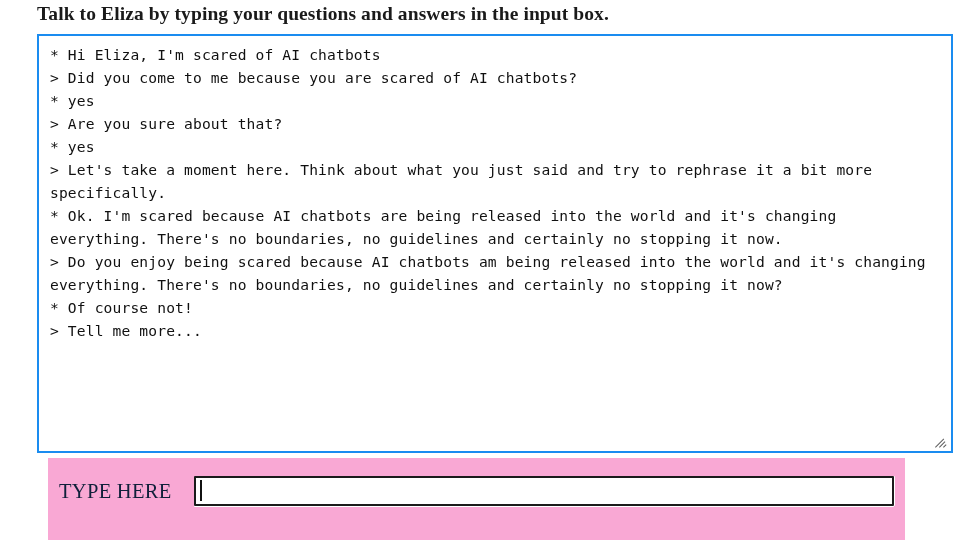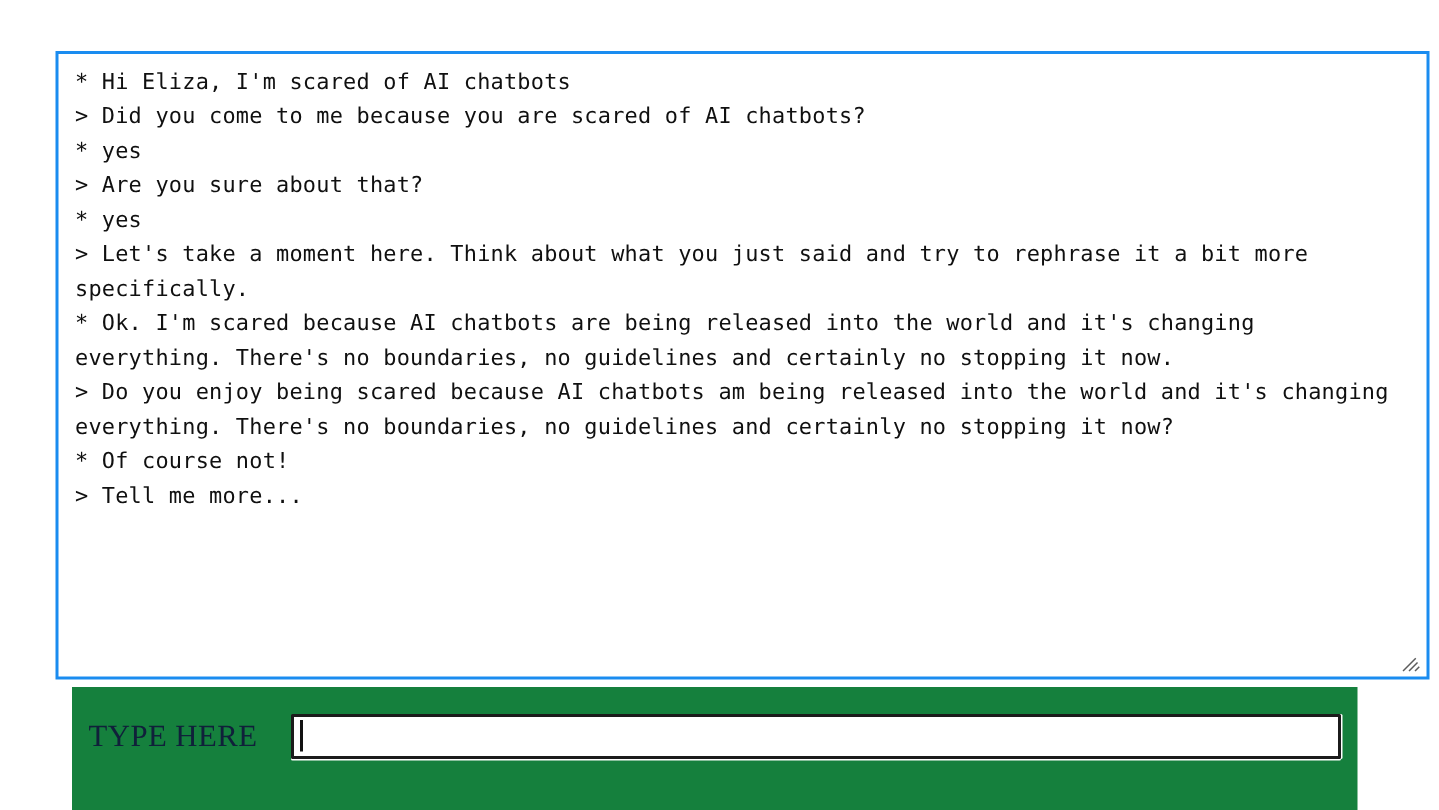--- a/index.html
+++ b/index.html
@@ -89,21 +89,21 @@
   .resize-grip span.l2 { width: 8px;  left: 5px;  top: 13px; }
   .resize-grip span.l3 { width: 4px;  left: 9px;  top: 13px; }
 
   
   .input-bar {
     position: absolute;
     left: 48px;
     top: 458px;
     width: 857px;
     height: 82px;
-    background: #15803d;
+    background: #f9a8d4;
     box-sizing: border-box;
   }
 
   .type-here-label {
     position: absolute;
     left: 11px;
     top: 20px;
     font-family: "Liberation Serif", serif;
     font-size: 20.5px;
     line-height: 26px;
@@ -137,20 +137,21 @@
     width: 2px;
     height: 21px;
     background: #111111;
   }
 </style>
 </head>
 <body>
 
 <div class="page">
 
+  <div class="page-title">Talk to Eliza by typing your questions and answers in the input box.</div>
 
   <div class="transcript-wrap">
     <textarea class="transcript" readonly="" style="">* Hi Eliza, I'm scared of AI chatbots
 &gt; Did you come to me because you are scared of AI chatbots?
 * yes
 &gt; Are you sure about that?
 * yes
 &gt; Let's take a moment here. Think about what you just said and try to rephrase it a bit more specifically.
 * Ok. I'm scared because AI chatbots are being released into the world and it's changing everything. There's no boundaries, no guidelines and certainly no stopping it now.
 &gt; Do you enjoy being scared because AI chatbots am being released into the world and it's changing everything. There's no boundaries, no guidelines and certainly no stopping it now?

